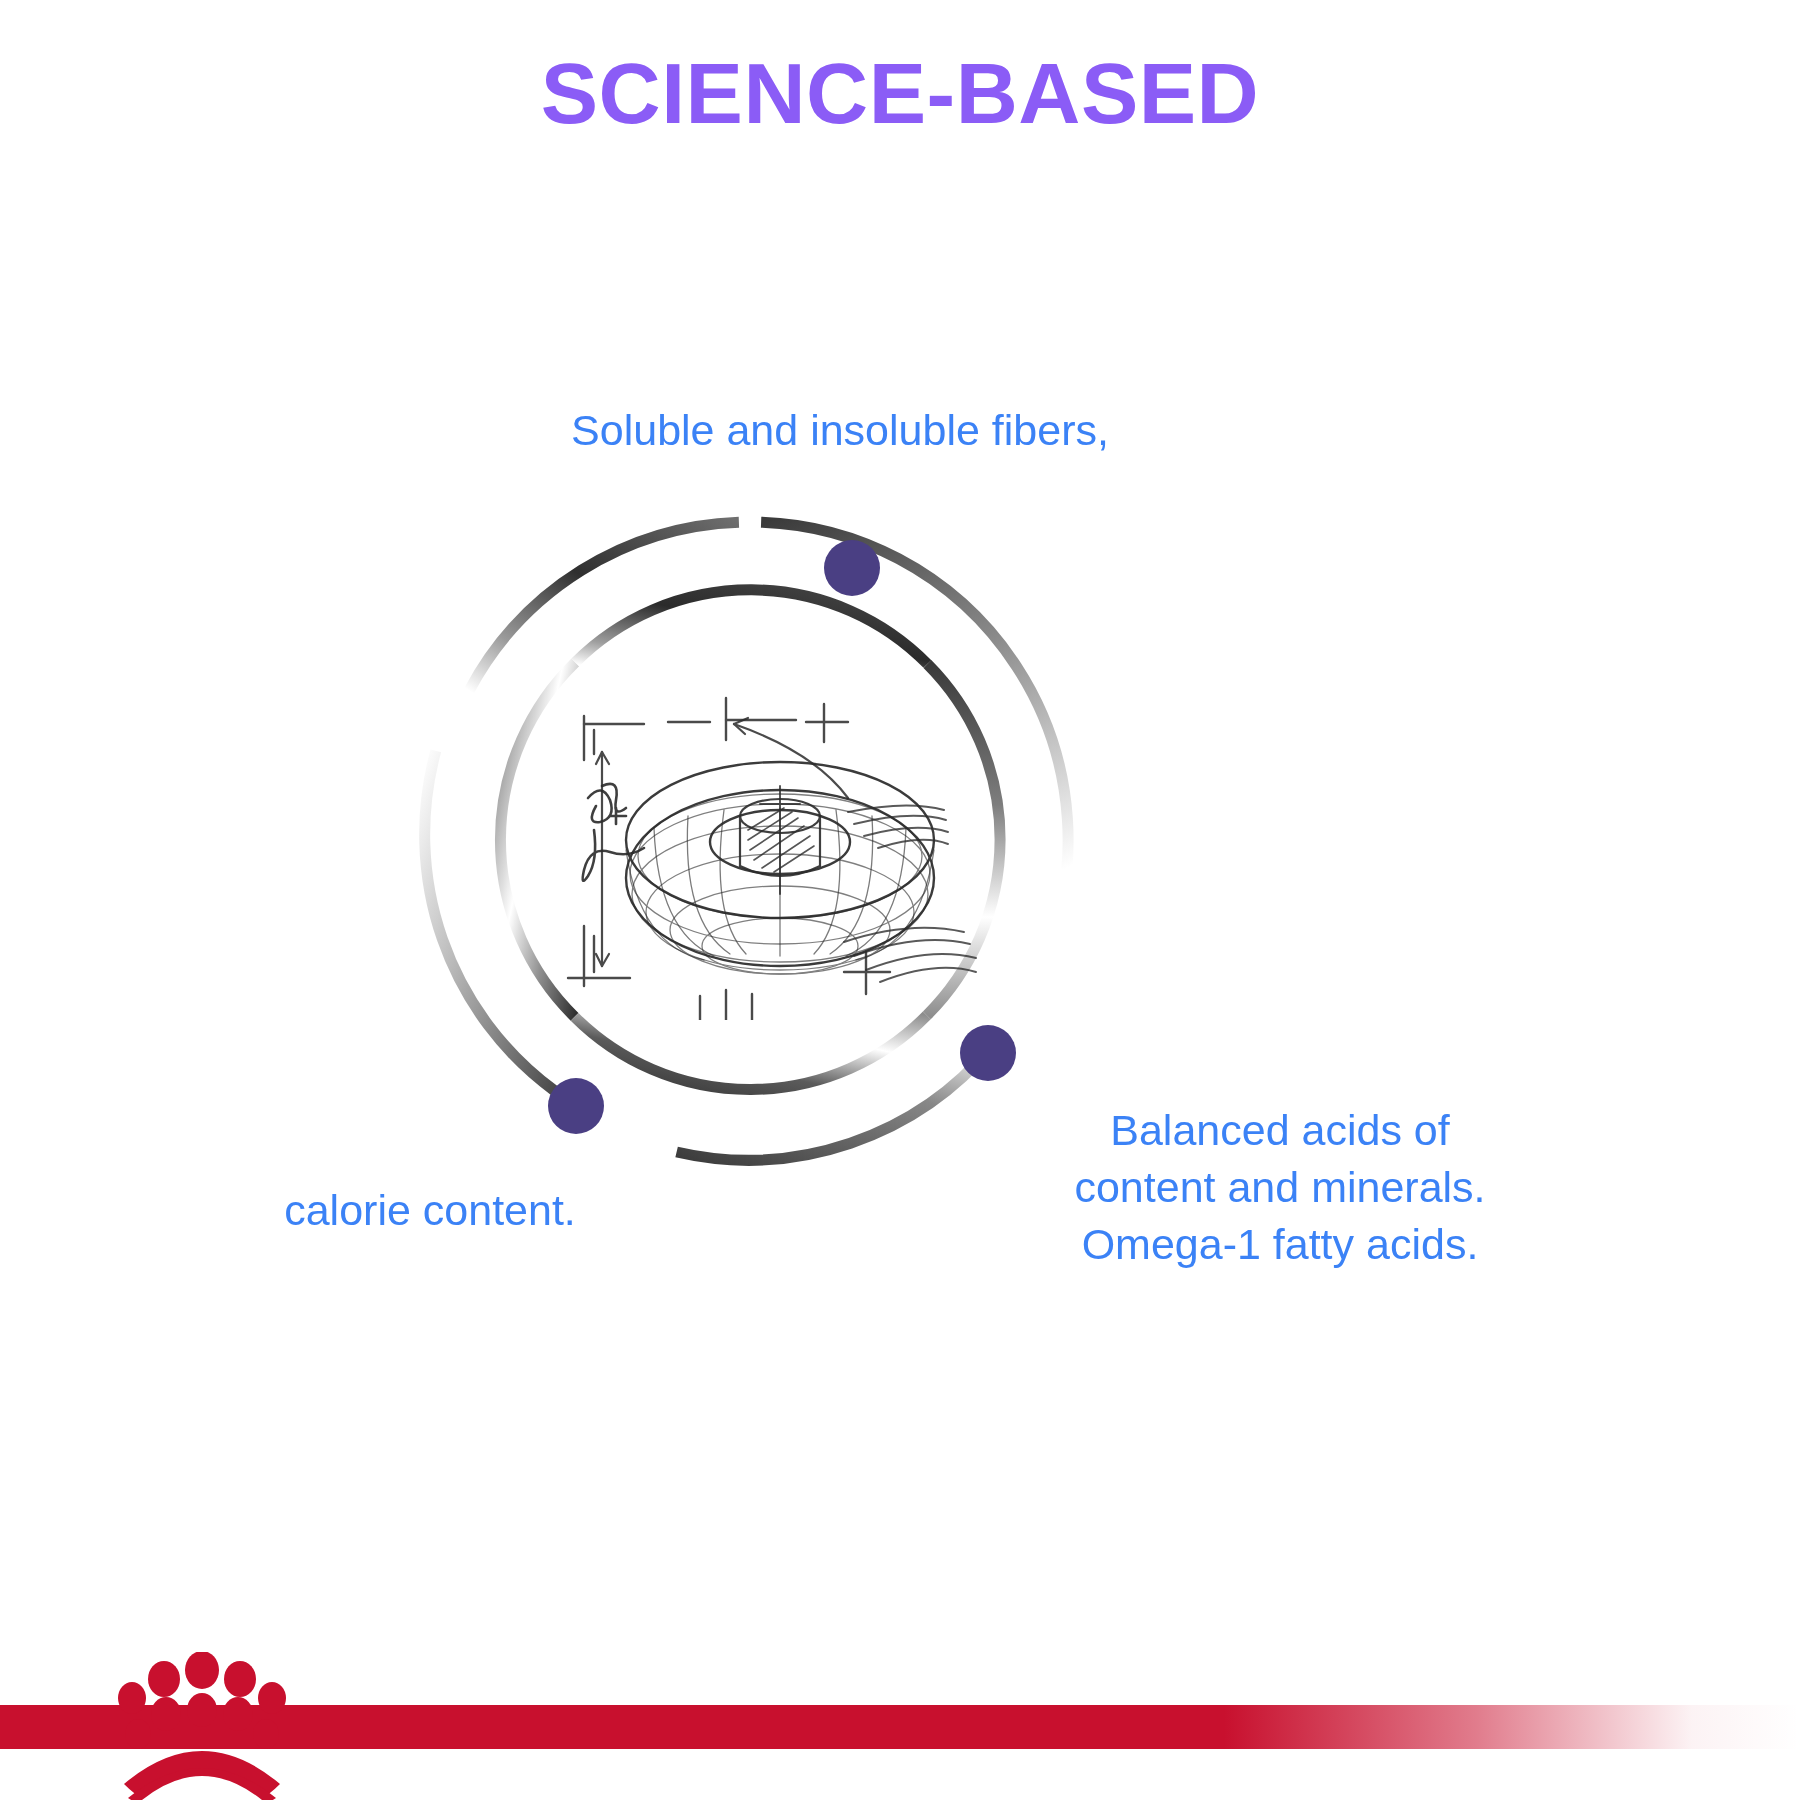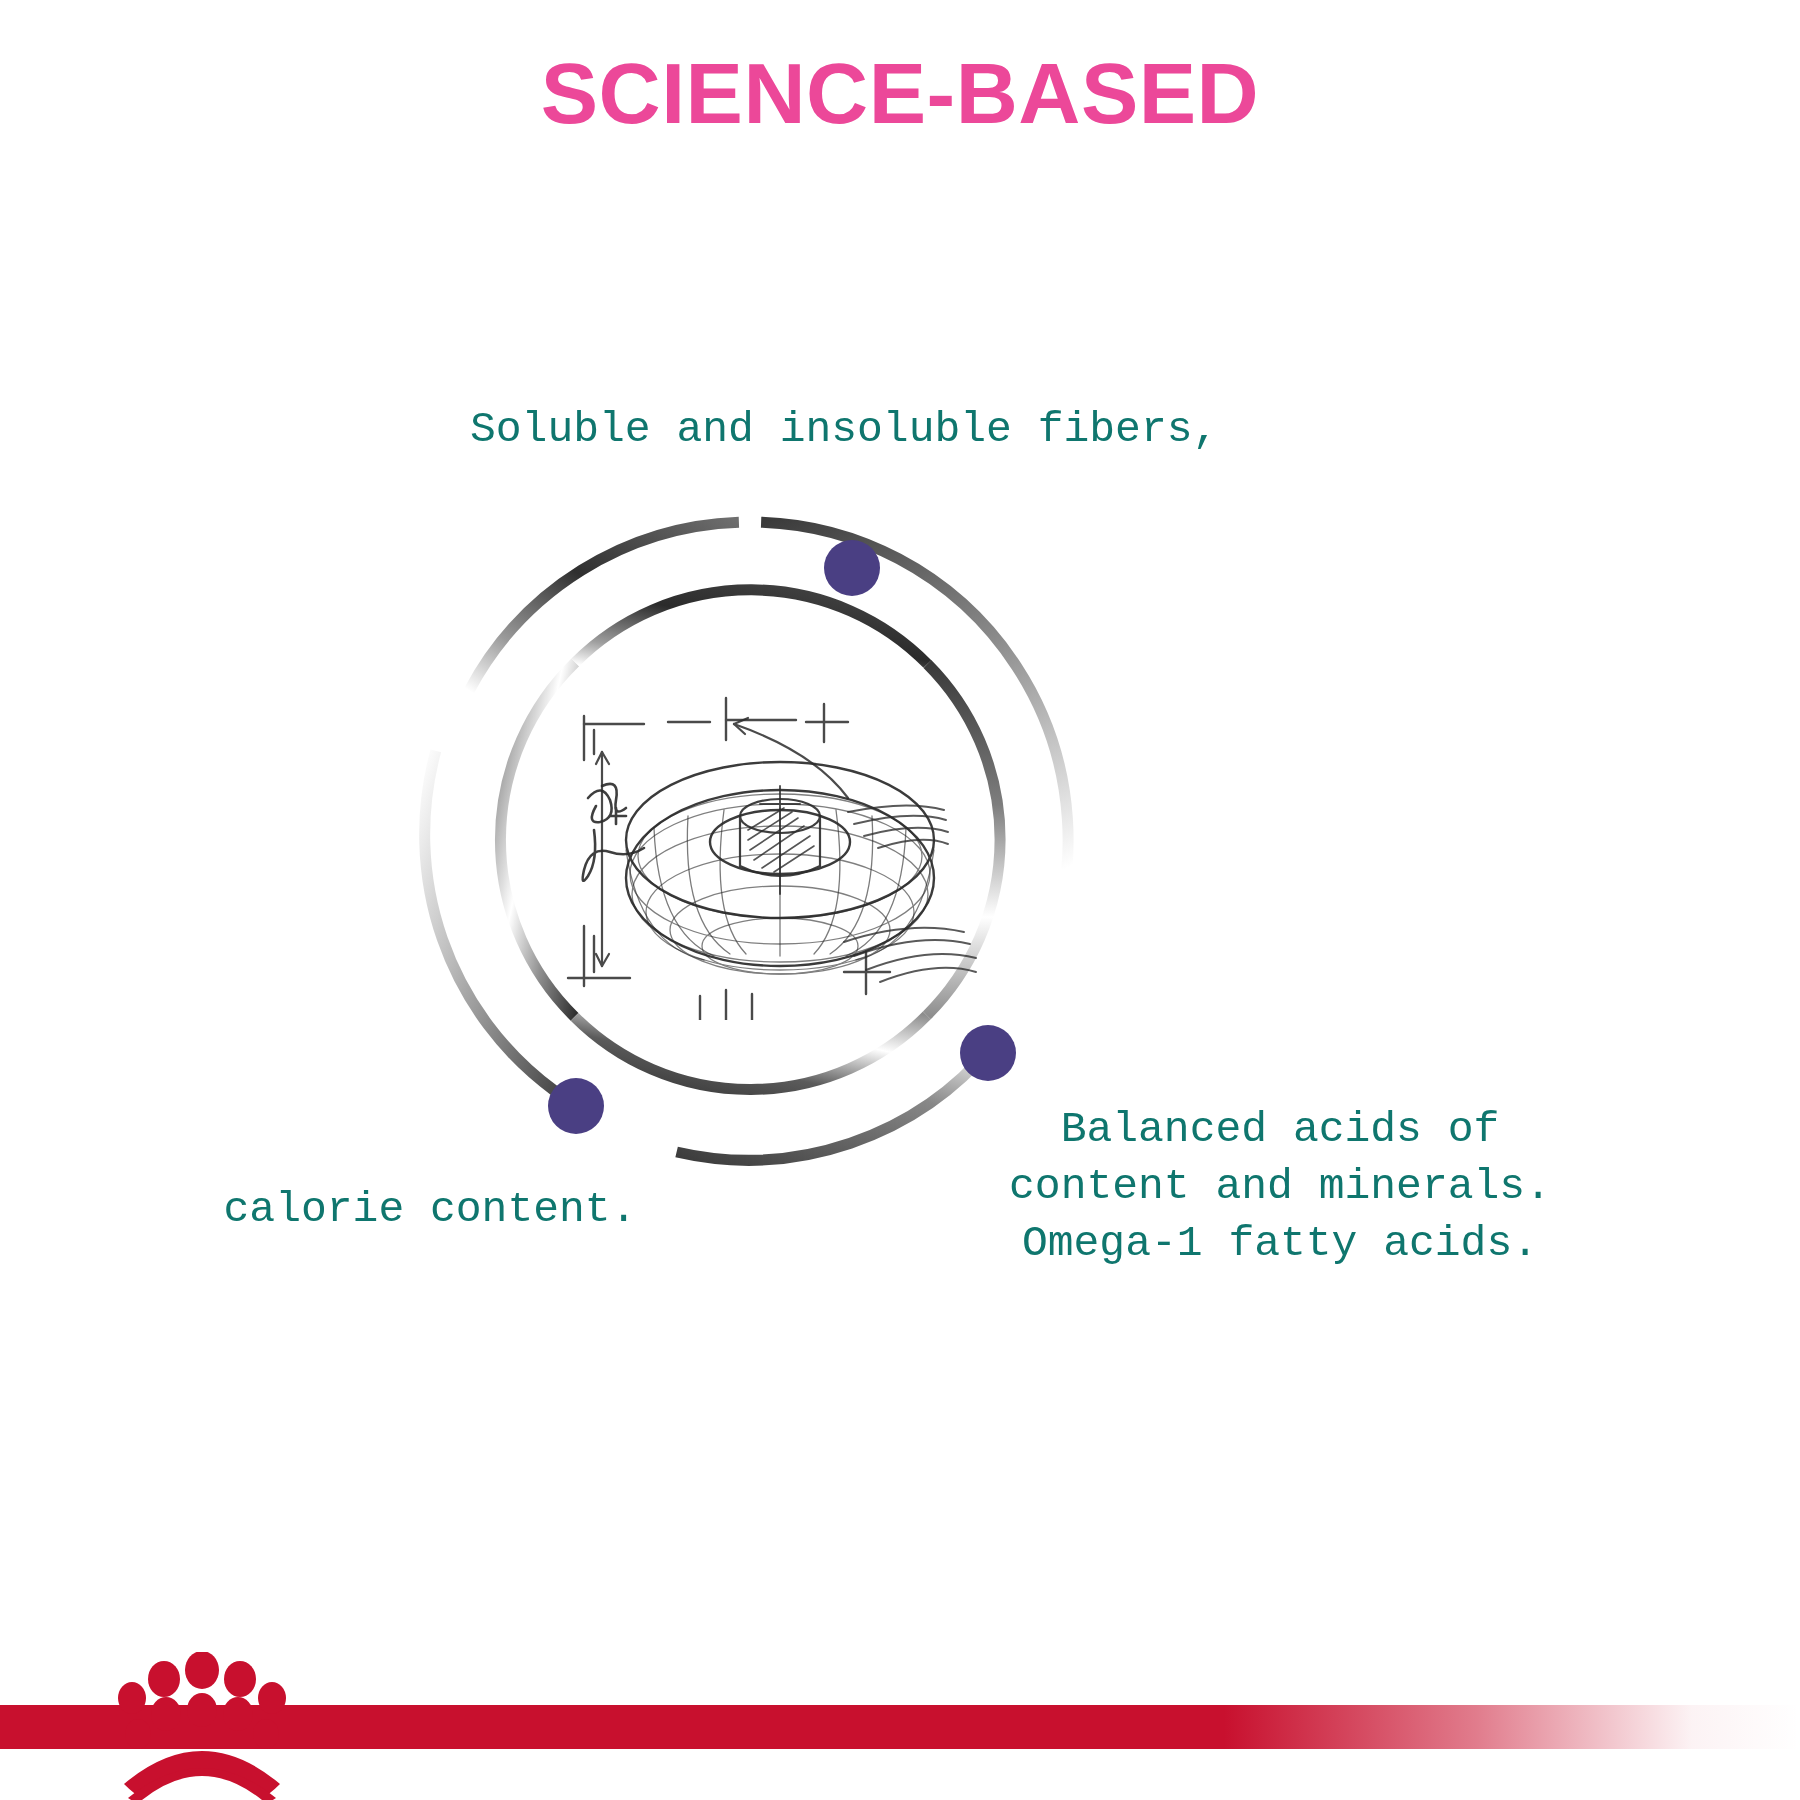--- a/index.html
+++ b/index.html
@@ -16,21 +16,21 @@
     -webkit-font-smoothing: antialiased;
   }
 
   
   #headline {
     position: absolute;
     left: 0;
     top: 42px;
     width: 1800px;
     text-align: center;
-    color: #ec4899;
+    color: #8b5cf6;
     font-family: "Liberation Sans", sans-serif;
     font-weight: bold;
     font-size: 86px;
     line-height: 1.20;
     letter-spacing: 0.5px;
   }
   #headline .line { display: block; white-space: nowrap; }
 
   
   #stage {
@@ -54,22 +54,22 @@
     position: absolute;
     left: 548px;
     top: 690px;
     width: 470px;
     height: 330px;
   }
 
   
   .caption {
     position: absolute;
-    color: #0f766e;
-    font-family: Liberation Mono, monospace;
+    color: #3b82f6;
+    font-family: Liberation Sans, sans-serif;
     font-size: 43px;
     line-height: 1.32;
     text-align: center;
     white-space: nowrap;
   }
   .caption .line { display: block; }
 
   #caption-fibers  { left: 470px;  top: 402px;  width: 740px; }
   #caption-fat     { left: 90px;   top: 1182px; width: 680px; }
   #caption-protein { left: 1000px; top: 1102px; width: 560px; }

